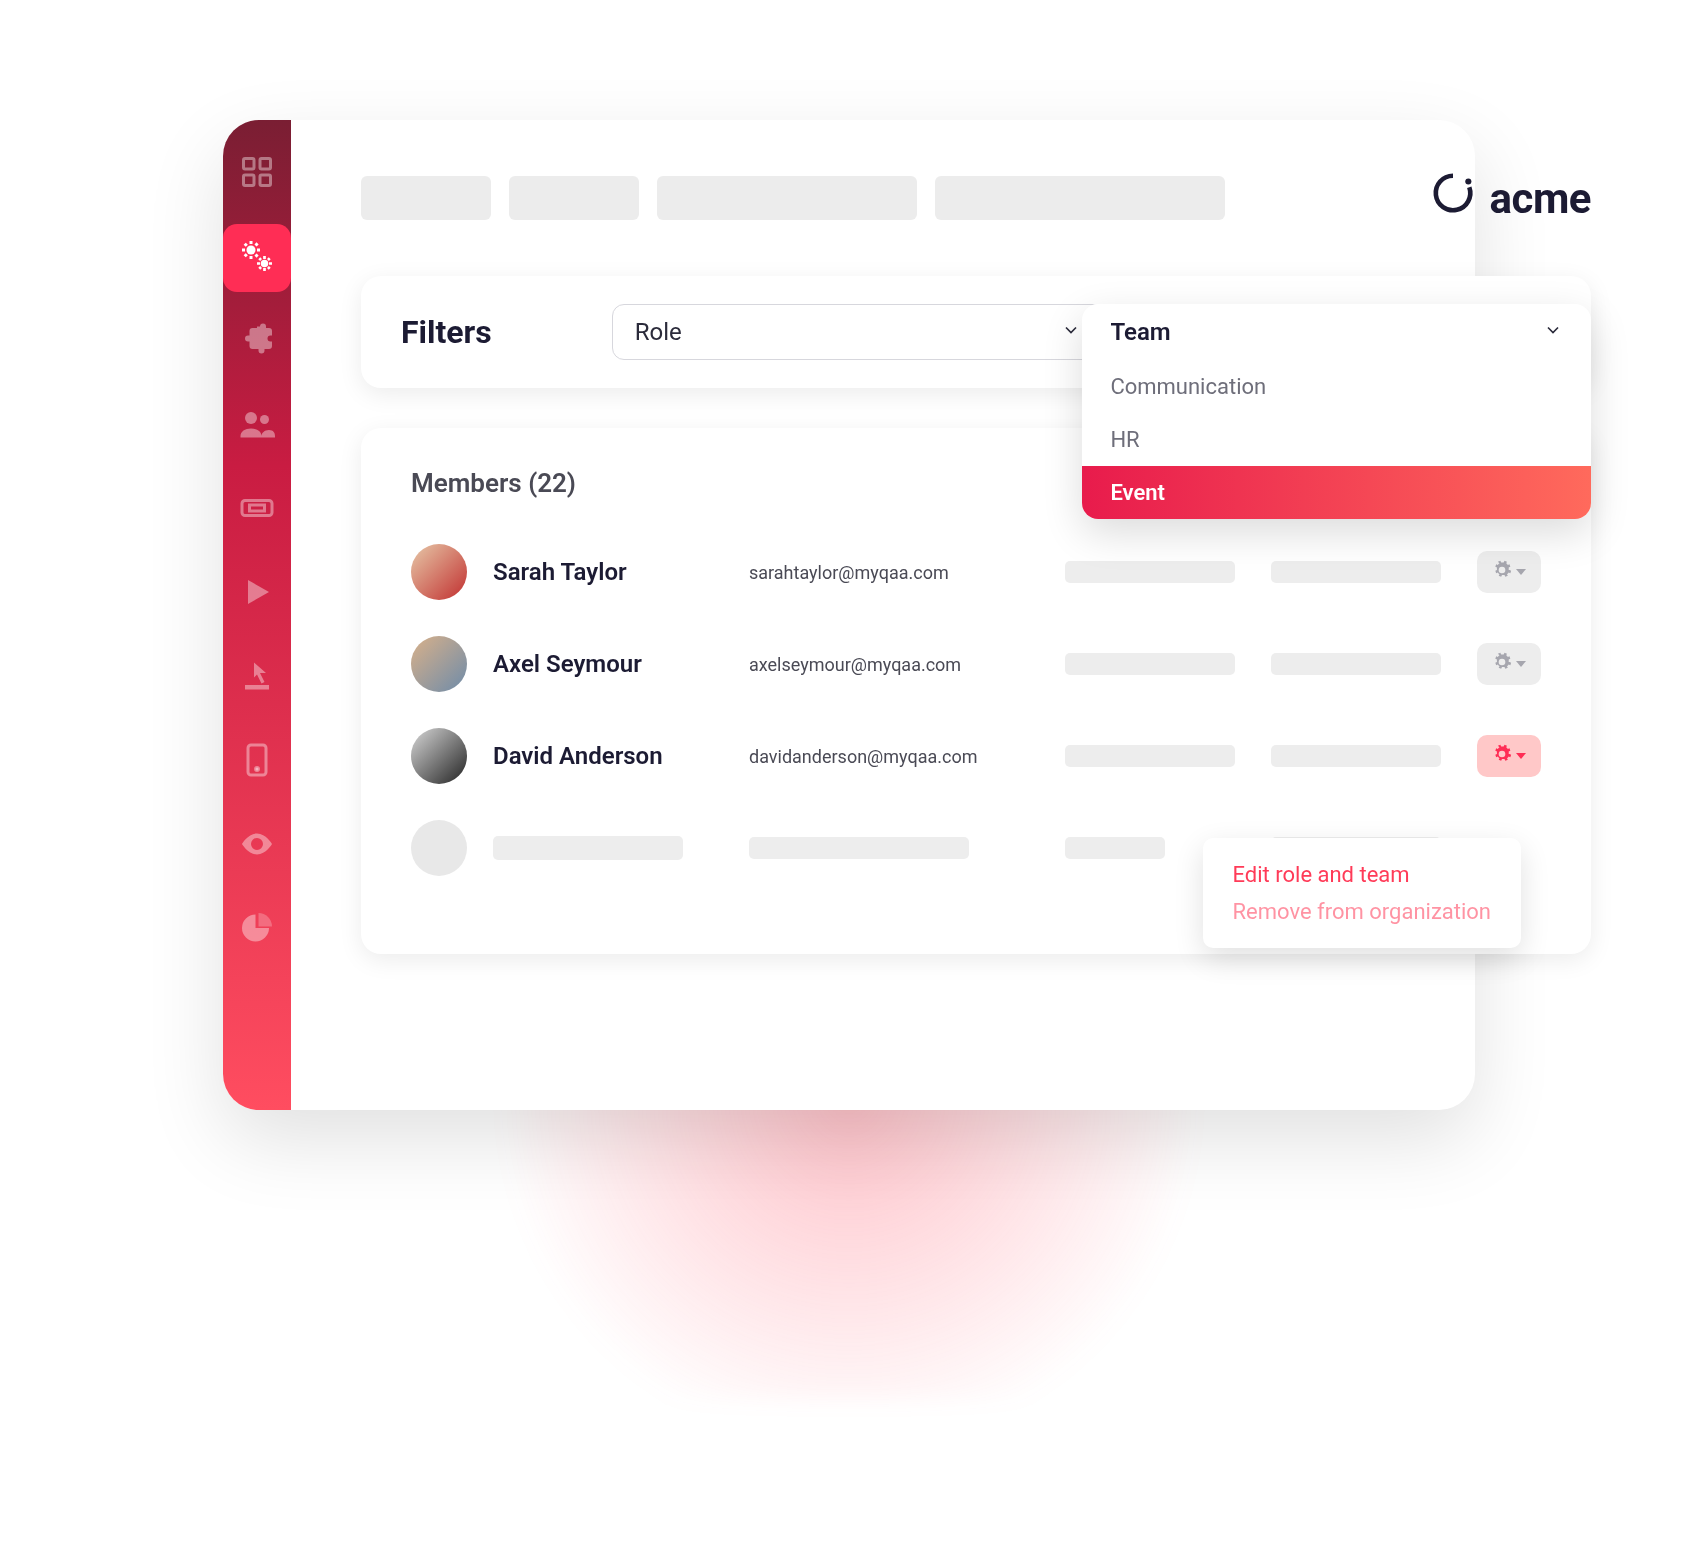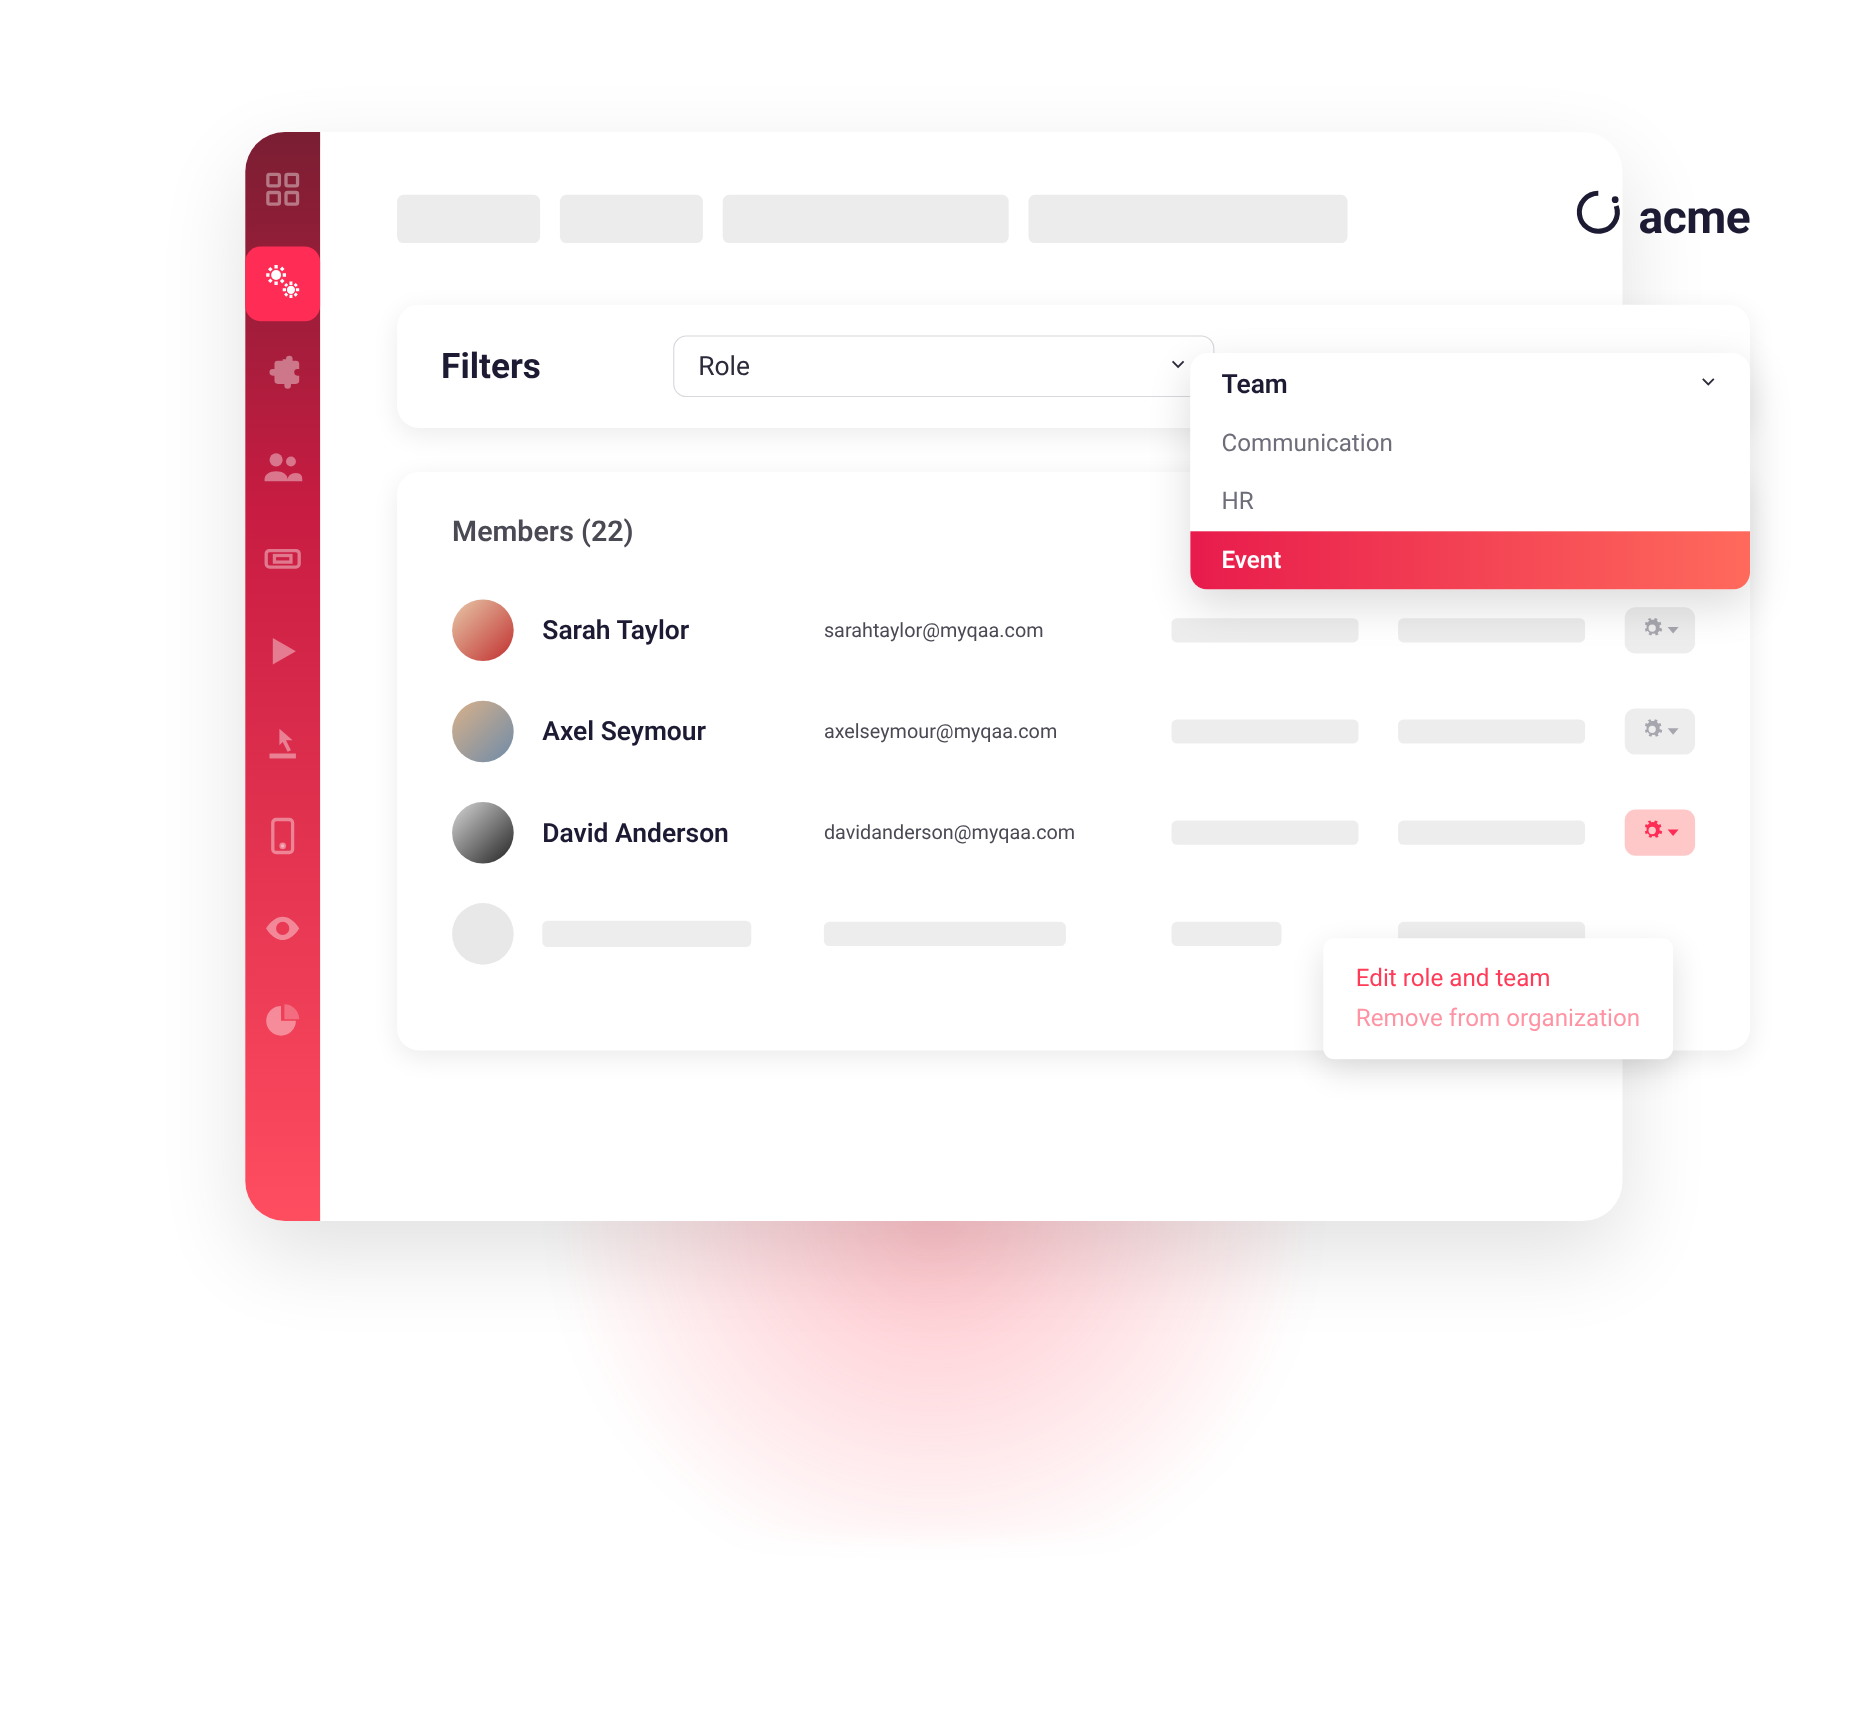--- a/index.html
+++ b/index.html
@@ -129,21 +129,21 @@
     font-size: 24px;
     color: #2B2B3B;
     cursor: pointer;
     position: relative;
   }
   .chev { width: 20px; height: 20px; }
   
   .team-wrap { position: relative; flex:1; }
   .team-dropdown {
     position: absolute;
-    top: 16px;
+    top: 0;
     left: -22px;
     right: -40px;
     background: #fff;
     border-radius: 16px;
     box-shadow: 0 14px 40px rgba(0,0,0,0.14);
     overflow: hidden;
     z-index: 10;
   }
   .team-header {
     height: 56px;
@@ -217,21 +217,21 @@
   .gear-btn svg { width:20px; height:20px; }
   .tri { width:0;height:0;border-left:5px solid transparent;border-right:5px solid transparent;border-top:6px solid currentColor; }
   .row-ph .avatar { background:#E8E8E8; }
   .row-ph .name-col .cell-ph { width: 190px; height:24px;}
   .row-ph .email-col .cell-ph { width: 220px; height:22px;}
   .row-ph .phshort { width: 100px; }
   
   .action-menu {
     position:absolute;
     right: 70px;
-    top: 424px;
+    top: 410px;
     background:#fff;
     border-radius: 10px;
     box-shadow: 0 10px 30px rgba(0,0,0,0.12);
     padding: 18px 30px;
     z-index:5;
   }
   .action-item {
     font-size: 22px;
     color:#FF3B58;
     padding: 6px 0;

